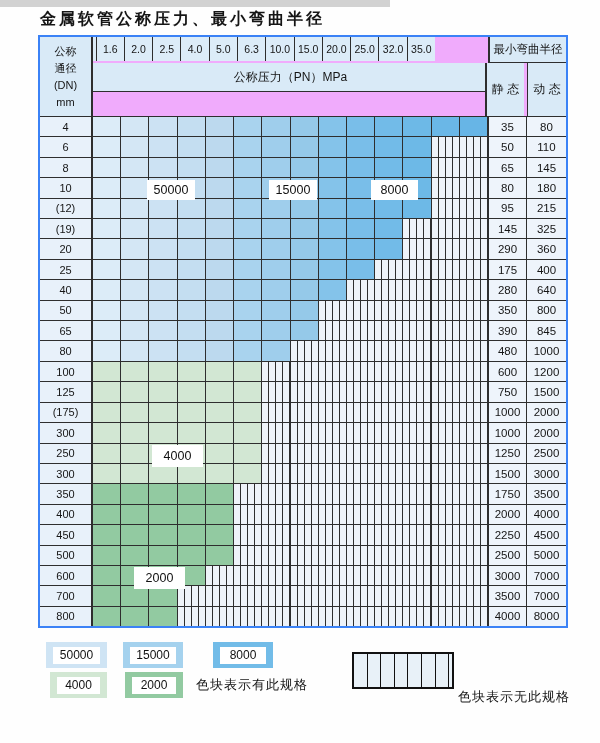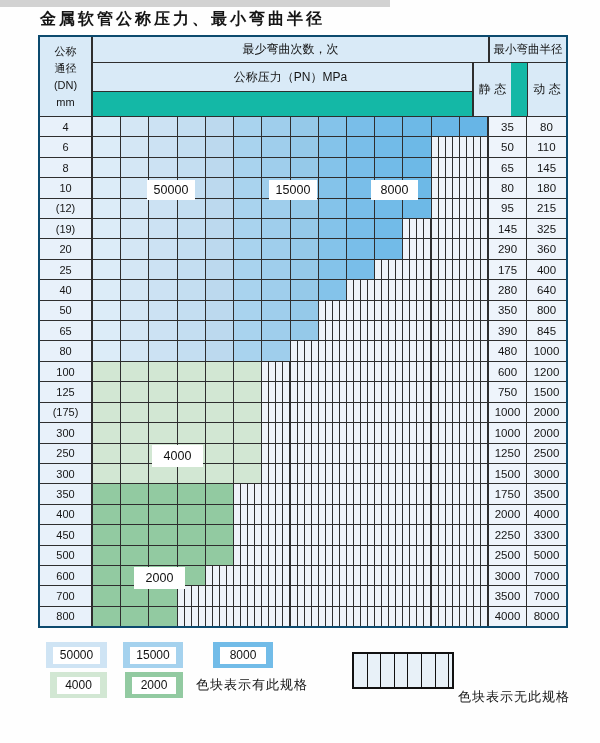--- a/index.html
+++ b/index.html
@@ -4,35 +4,35 @@
 <style>
   html,body{margin:0;padding:0;}
   .page{position:relative;width:600px;height:743px;background:#fefefe;overflow:hidden;
         font-family:"Liberation Sans",sans-serif;color:#151515;}
   .top-bar{position:absolute;left:0;top:0;width:390px;height:7px;background:#d2d2d2;}
   .title{position:absolute;left:40px;top:9px;font-family:"DejaVu Serif",serif;
          font-weight:bold;font-size:16px;letter-spacing:3px;white-space:nowrap;}
 
   
   .tbl{position:absolute;left:38px;top:35px;width:530px;height:593px;
-       border:2px solid #0c4a6e;box-sizing:border-box;background:#14b8a6;}
+       border:2px solid #3b82f6;box-sizing:border-box;background:#f0abfc;}
   .tbl *{box-sizing:border-box;}
   .hcell{position:absolute;display:flex;align-items:center;justify-content:center;
          background:#d9eaf7;font-size:12px;border-color:#2e2e2e;}
   .h-dn{left:0;top:0;width:53px;height:79px;border-right:2px solid #2e2e2e;
         flex-direction:column;font-size:11px;line-height:17px;}
   .h-times{left:53px;top:0;width:395px;height:26px;border-bottom:1px solid #2e2e2e;}
   .h-pn{left:53px;top:26px;width:395px;height:29px;border-bottom:1px solid #2e2e2e;}
   .h-pnrow{left:53px;top:55px;width:395px;height:24px;display:flex;background:#dcecf8;}
   .h-pnrow .pnh{flex:1;display:flex;align-items:center;justify-content:center;
         font-size:10.5px;border-right:1px solid #2e2e2e;}
   .h-pnrow .pnh:last-child{border-right:none;}
   .h-radius{left:448px;top:0;width:78px;height:26px;border-left:2px solid #2e2e2e;
         border-bottom:1px solid #2e2e2e;font-size:11.5px;letter-spacing:0;}
-  .h-static{left:432px;top:26px;width:39px;height:53px;border-left:2px solid #2e2e2e;}
+  .h-static{left:445px;top:26px;width:39px;height:53px;border-left:2px solid #2e2e2e;}
   .h-dynamic{left:487px;top:26px;width:39px;height:53px;border-left:1px solid #2e2e2e;}
   .h-static,.h-dynamic{font-size:12px;}
 
   .tbody{position:absolute;left:0;top:79px;width:526px;height:510px;
          display:flex;flex-direction:column;border-top:1px solid #2e2e2e;}
   .trow{flex:1;display:flex;border-bottom:1px solid #2e2e2e;}
   .trow:last-child{border-bottom:none;}
   .dn-cell{width:53px;background:#e8f1fa;border-right:2px solid #2e2e2e;
            display:flex;align-items:center;justify-content:center;font-size:11px;}
   .pn-strip{width:395px;display:flex;}
@@ -63,21 +63,20 @@
   <div class="top-bar"></div>
   <div class="title">金属软管公称压力、最小弯曲半径</div>
 
   <div class="tbl">
     <div class="hcell h-dn">
       <span>公称</span>
       <span>通径</span>
       <span>(DN)</span>
       <span>mm</span>
     </div>
-    <div class="hcell h-times">最少弯曲次数，次</div>
     <div class="hcell h-pn">公称压力（PN）MPa</div>
     <div class="h-pnrow">
         <div class="pnh">0.6</div>
         <div class="pnh">1.0</div>
         <div class="pnh">1.6</div>
         <div class="pnh">2.0</div>
         <div class="pnh">2.5</div>
         <div class="pnh">4.0</div>
         <div class="pnh">5.0</div>
         <div class="pnh">6.3</div>
@@ -524,21 +523,21 @@
             <div class="pn-cell striped"></div>
             <div class="pn-cell striped"></div>
             <div class="pn-cell striped"></div>
             <div class="pn-cell striped"></div>
             <div class="pn-cell striped"></div>
             <div class="pn-cell striped"></div>
             <div class="pn-cell striped"></div>
             <div class="pn-cell striped"></div>
           </div>
           <div class="val-cell static-cell">2250</div>
-          <div class="val-cell">3300</div>
+          <div class="val-cell">4500</div>
         </div>
         <div class="trow">
           <div class="dn-cell">500</div>
           <div class="pn-strip">
             <div class="pn-cell" style="background: rgb(146, 202, 161);"></div>
             <div class="pn-cell" style="background: rgb(146, 202, 161);"></div>
             <div class="pn-cell" style="background: rgb(146, 202, 161);"></div>
             <div class="pn-cell" style="background: rgb(146, 202, 161);"></div>
             <div class="pn-cell" style="background: rgb(146, 202, 161);"></div>
             <div class="pn-cell striped"></div>

